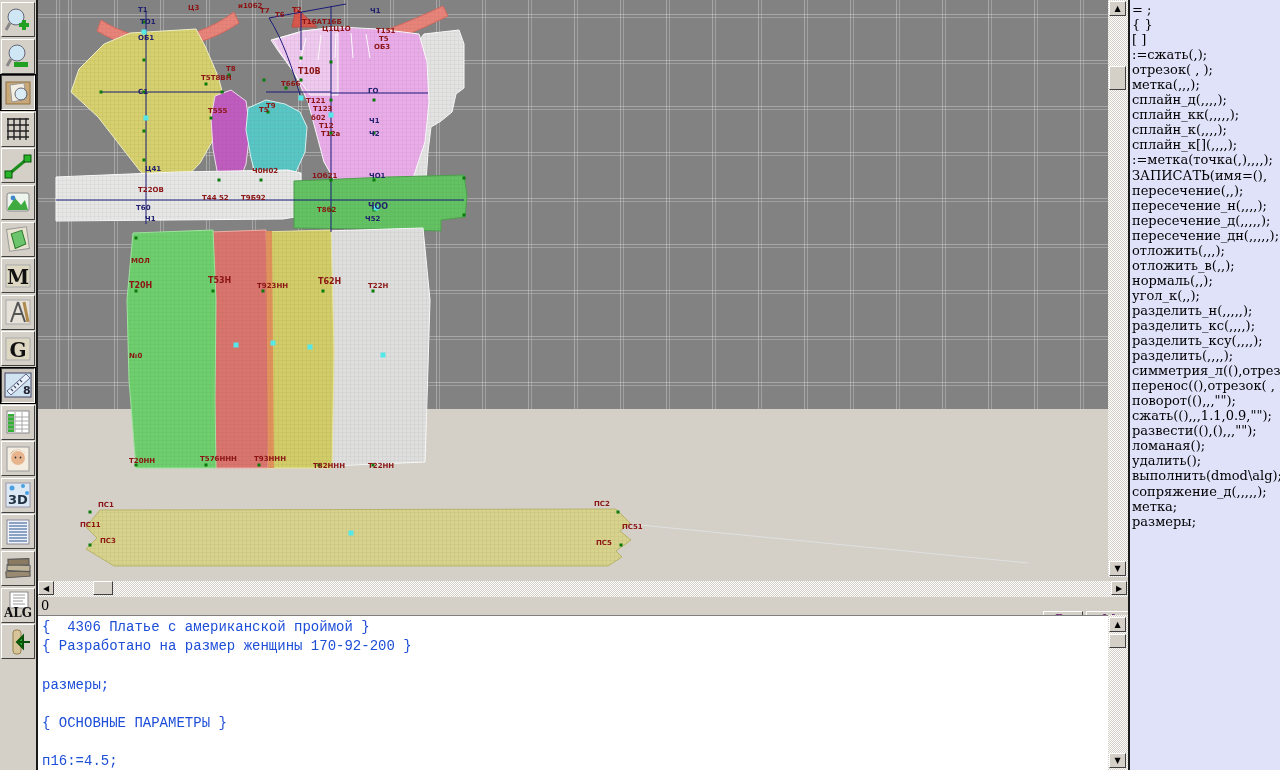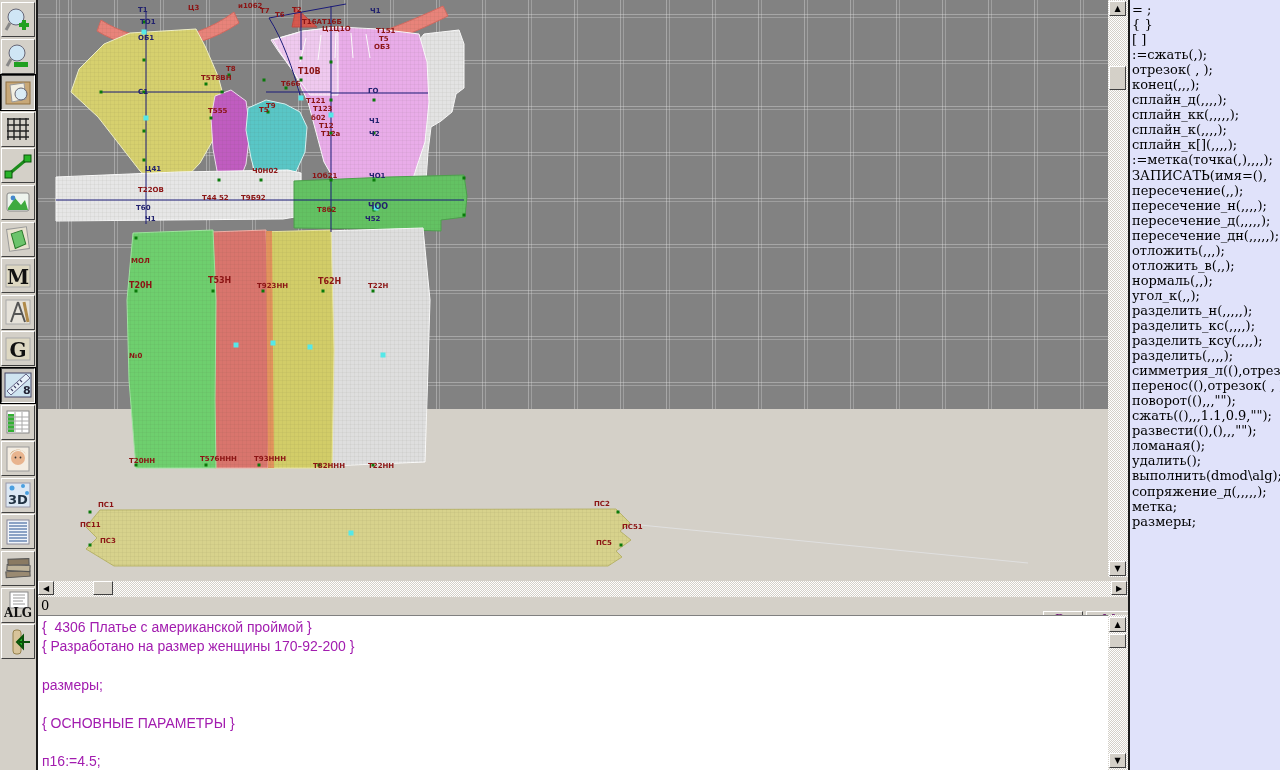--- a/index.html
+++ b/index.html
@@ -40,21 +40,21 @@
                 font-family:"DejaVu Serif", serif; font-size:13px; color:#000; }
   .status-val { position:absolute; left:3px; top:1px; }
   .status-btn { position:absolute; top:14px; height:17px; background:#d4d0c8; border:1px solid;
                 border-color:#ffffff #404040 #404040 #ffffff; font-family:"DejaVu Serif", serif;
                 font-size:13px; color:#701a75; text-align:center; line-height:15px; }
   .btn-rz { left:1005px; width:40px; }
   .btn-md { left:1048px; width:54px; }
 
   
   .editor { position:absolute; left:38px; top:615px; width:1070px; height:155px; background:#ffffff;
-            border-top:1px solid #808080; font-family:Liberation Sans, sans-serif; font-size:14px; color:#a21caf;
+            border-top:1px solid #808080; font-family:Liberation Mono, monospace; font-size:14px; color:#1d4ed8;
             padding:3px 0 0 4px; overflow:hidden; }
   .editor .line { height:19.2px; white-space:pre; }
 
   
   .cmd-panel { position:absolute; left:1130px; top:0; width:150px; height:770px; background:#e0e2fa;
                font-family:"DejaVu Serif", serif; font-size:13px; color:#000; padding:2px 0 0 2px; overflow:hidden; }
   .cmd-item { height:15.05px; line-height:15px; white-space:nowrap; overflow:hidden; cursor:default; }
 </style>
 </head>
 <body>
@@ -465,21 +465,21 @@
 </div>
 
 <div class="right-sep"></div>
 
 <div class="cmd-panel" id="cmdpanel">
     <div class="cmd-item">= ;</div>
     <div class="cmd-item">{ }</div>
     <div class="cmd-item">[ ]</div>
     <div class="cmd-item">:=сжать(,);</div>
     <div class="cmd-item">отрезок( , );</div>
-    <div class="cmd-item">конец(,,,);</div>
+    <div class="cmd-item">метка(,,,);</div>
     <div class="cmd-item">сплайн_д(,,,,);</div>
     <div class="cmd-item">сплайн_кк(,,,,,);</div>
     <div class="cmd-item">сплайн_к(,,,,);</div>
     <div class="cmd-item">сплайн_к[](,,,,);</div>
     <div class="cmd-item">:=метка(точка(,),,,,);</div>
     <div class="cmd-item">ЗАПИСАТЬ(имя=(),</div>
     <div class="cmd-item">пересечение(,,);</div>
     <div class="cmd-item">пересечение_н(,,,,);</div>
     <div class="cmd-item">пересечение_д(,,,,,);</div>
     <div class="cmd-item">пересечение_дн(,,,,,);</div>

